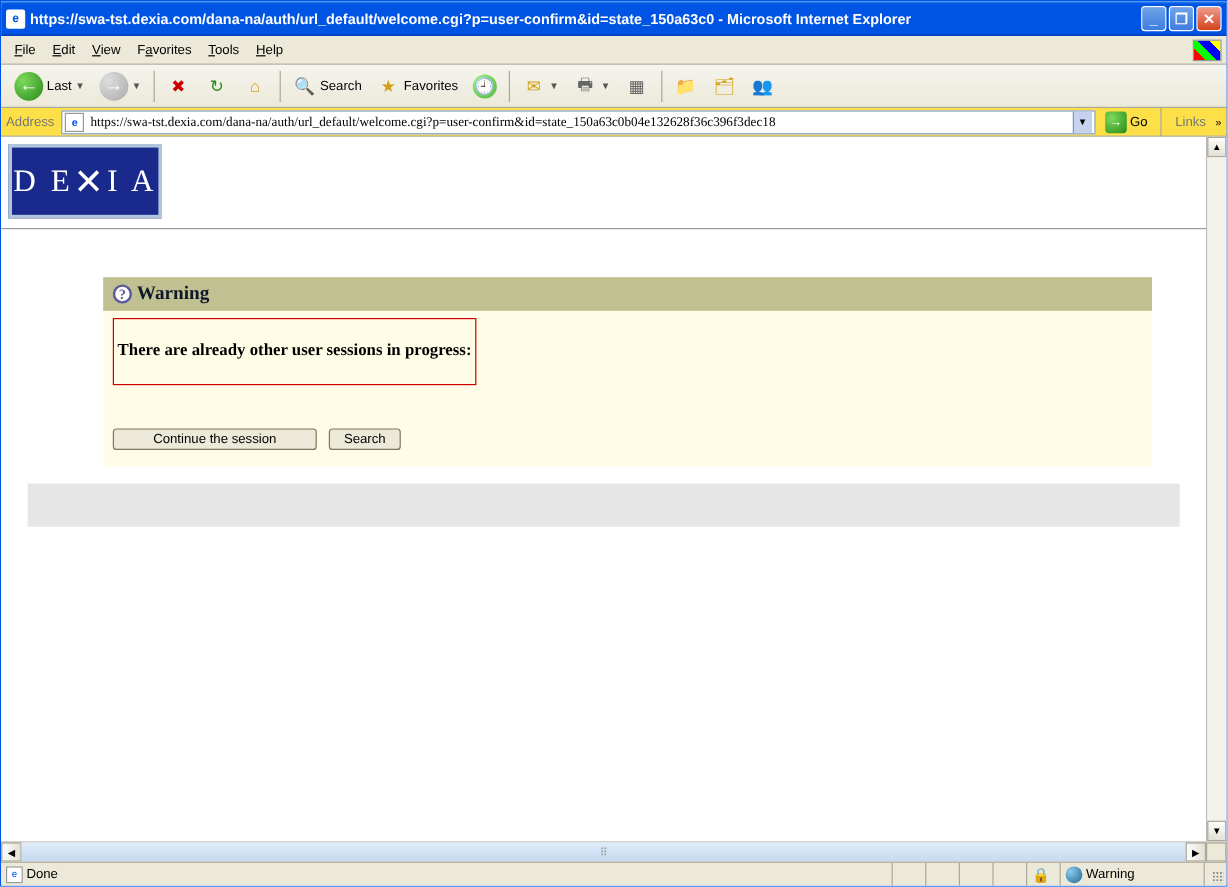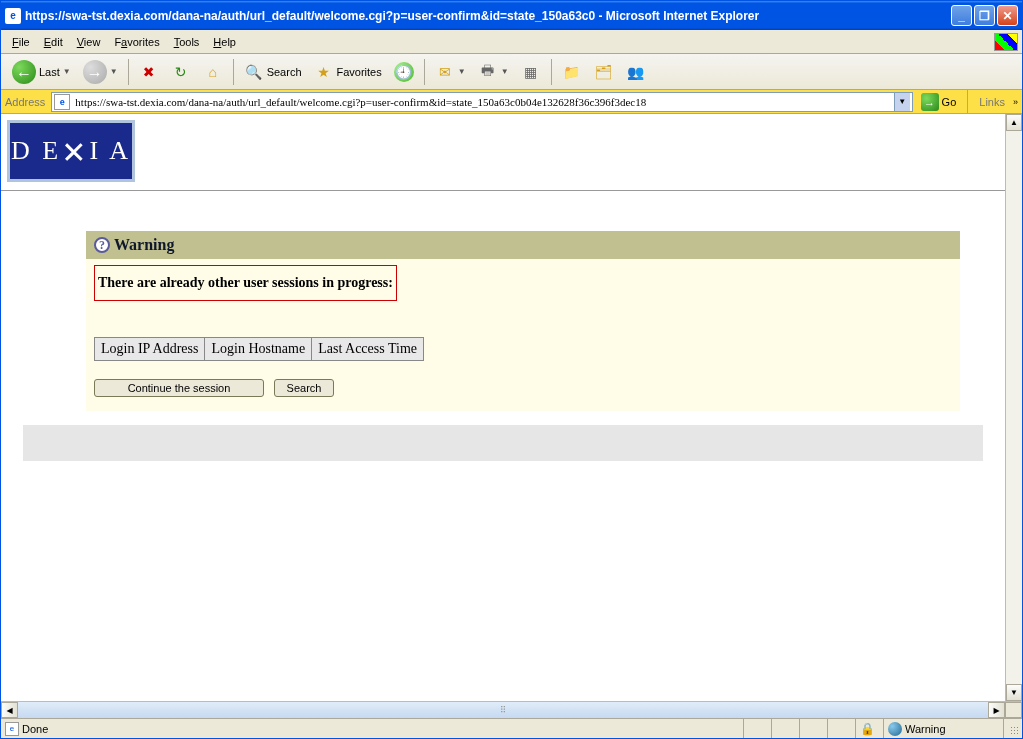--- a/index.html
+++ b/index.html
@@ -277,23 +277,23 @@
   color: #0f172a;
 }
 .warning-body {
   padding: 6px 8px 14px 8px;
   font-family: Georgia, "Times New Roman", serif;
   font-size: 14px;
 }
 .highlight-msg {
   border: 1px solid #c00;
   display: inline-block;
-  padding: 9px 3px;
-  font-weight: bold;
-  margin-bottom: 36px;
+  padding: 19px 3px;
+  font-weight: bold;
+  margin-bottom: 18px;
 }
 .session-table {
   border-collapse: collapse;
   margin-bottom: 18px;
 }
 .session-table td {
   border: 1px solid #888;
   padding: 3px 6px;
   font-family: Georgia, "Times New Roman", serif;
   font-size: 14px;
@@ -537,25 +537,20 @@
         <div class="warning-box">
           <div class="warning-header">
             <div class="warn-icon">?</div>
             <span class="warn-title">Warning</span>
           </div>
           <div class="warning-body">
             <div class="highlight-msg">There are already other user sessions in progress:</div>
             
             <table class="session-table">
               <tbody>
-                  <tr>
-                <td>Login IP Address</td>
-                <td>Login Hostname</td>
-                <td>Last Access Time</td>
-              </tr>
             </tbody>
               </table>
             
             
             <div class="button-row">
               <button class="ie-button wide">Continue the session</button>
               <button class="ie-button">Search</button>
             </div>
           </div>
         </div>

